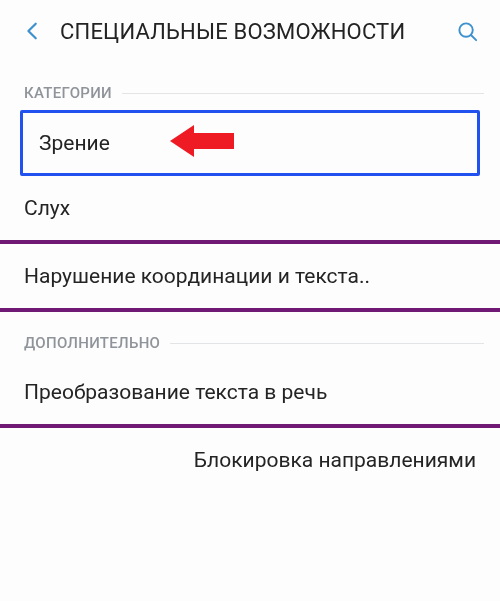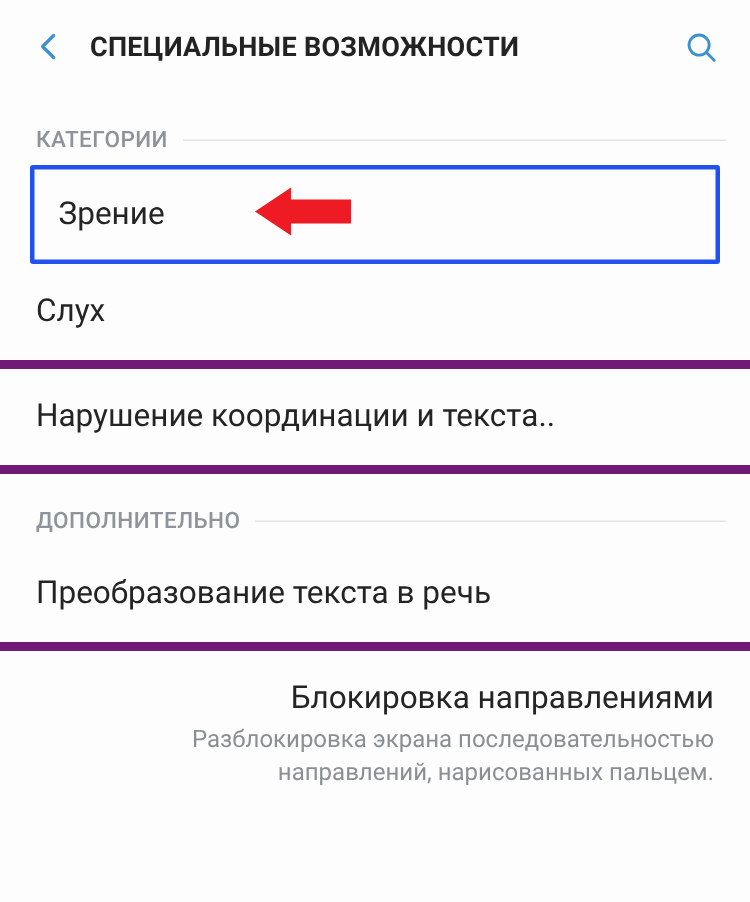--- a/index.html
+++ b/index.html
@@ -21,22 +21,22 @@
     .back-btn {
       display: flex;
       align-items: center;
       justify-content: center;
       width: 42px;
       height: 42px;
       cursor: pointer;
     }
     .title {
       flex: 1;
-      font-size: 18px;
-      font-weight: 700;
+      font-size: 22px;
+      font-weight: 400;
       color: #232323;
       padding-left: 6px;
       letter-spacing: 0.2px;
     }
     .search-btn {
       display: flex;
       align-items: center;
       justify-content: center;
       width: 42px;
       height: 42px;
@@ -54,21 +54,21 @@
       letter-spacing: 0.3px;
     }
     .section-line {
       flex: 1;
       height: 1px;
       background: #e2e4e6;
       margin-left: 10px;
     }
     .list-item {
       padding: 20px 24px;
-      border-bottom: 6px solid #701a75;
+      border-bottom: 4px solid #701a75;
       cursor: pointer;
       position: relative;
     }
     .list-item.highlighted {
       border: 3px solid #2152ef;
       border-radius: 2px;
       margin: 0 20px;
       padding: 18px 16px;
     }
     .item-title {
@@ -134,14 +134,13 @@
   <span class="section-label">ДОПОЛНИТЕЛЬНО</span>
   <span class="section-line"></span>
 </div>
 
 <div class="list-item">
   <div class="item-title">Преобразование текста в речь</div>
 </div>
 
 <div class="list-item">
   <div class="item-title">Блокировка направлениями</div>
-  <div class="item-sub">Разблокировка экрана последовательностью направлений, нарисованных пальцем.</div>
 </div>
 
 </body></html>

